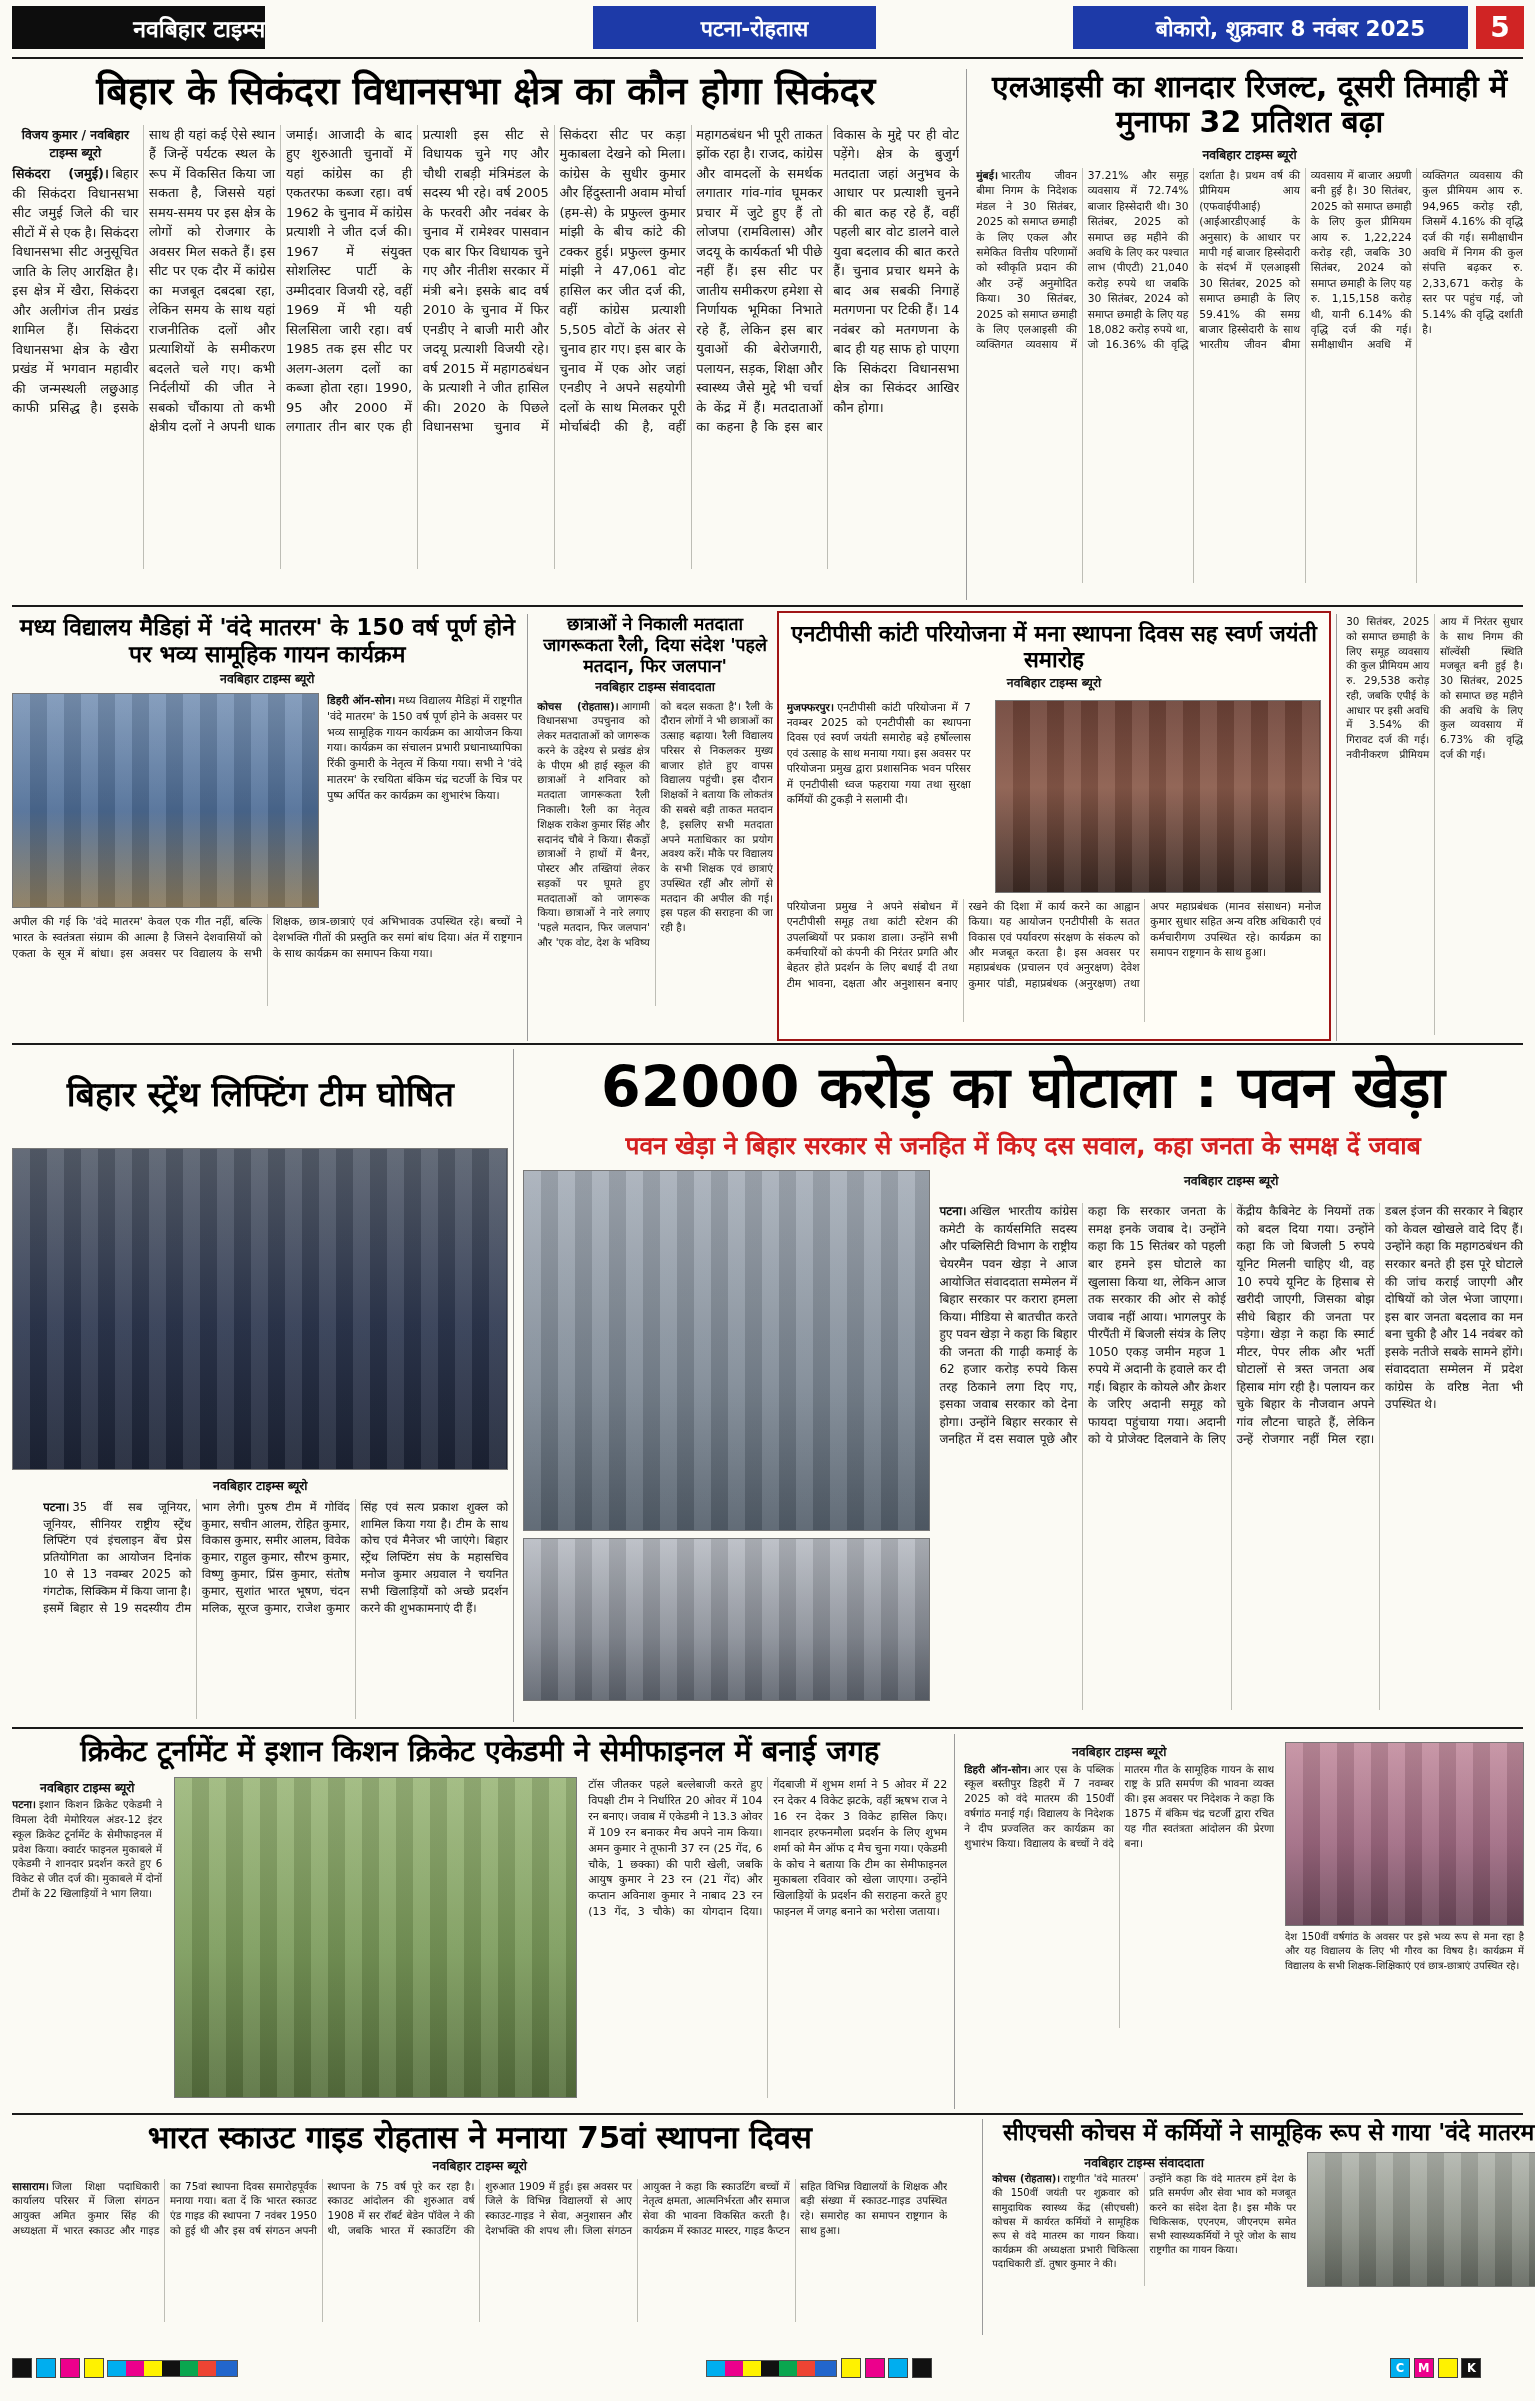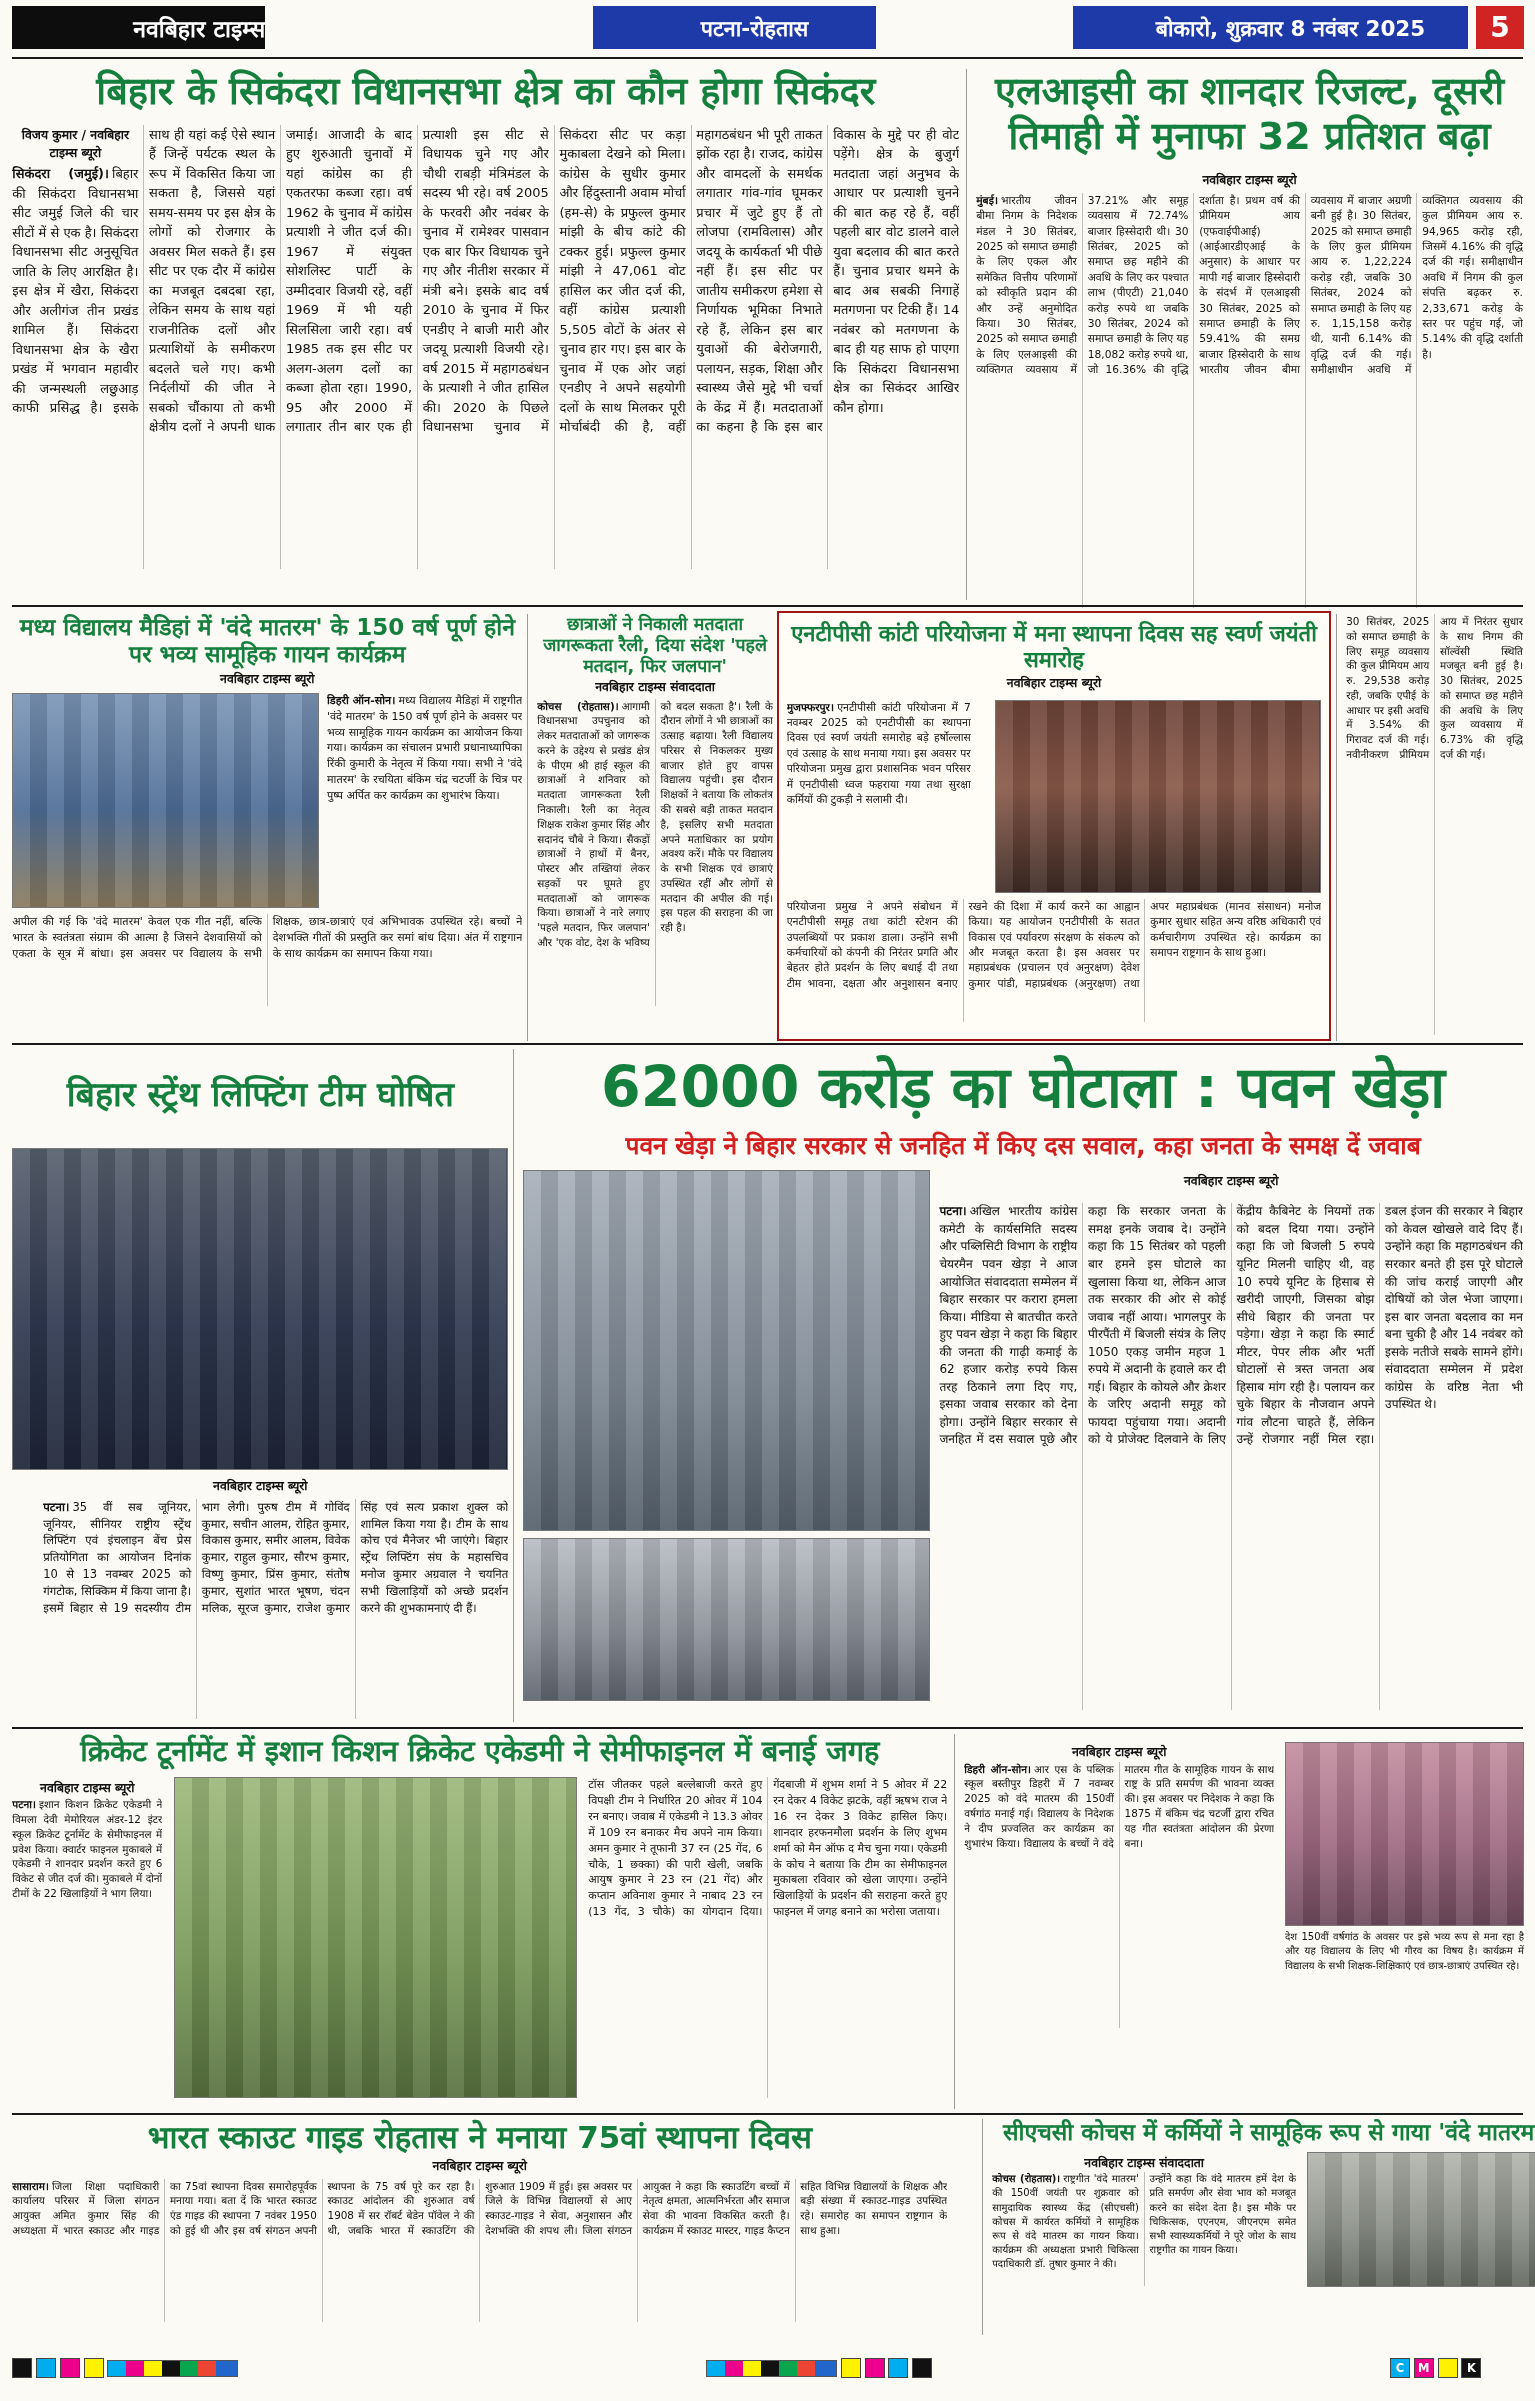--- a/index.html
+++ b/index.html
@@ -9,21 +9,21 @@
   .abs { position:absolute; }
 
   
   .hbox { display:flex; align-items:center; justify-content:center; color:#fff; font-weight:bold; }
   .masthead { background:#0d0d0d; font-size:23px;justify-content:flex-end; }
   .bluebox { background:#1d3aa8; font-size:21.5px;padding-left:40px; }
   .pagenum { background:#d02424; font-size:28px; }
   .hrule { background:#1a1a1a; }
 
   
-  .headline { font-weight:bold; color:#15803d; text-align:center; line-height:1.18; }
+  .headline { font-weight:bold; color:#000000; text-align:center; line-height:1.18; }
   .byline { font-weight:bold; text-align:center; font-size:12.3px; padding:1.5px 0; }
   .dateline { font-weight:bold; margin-right:3.1px; }
   .subhead-red { color:#d41f1f; font-weight:bold; text-align:center; line-height:1.25; }
   .body-cols { text-align:justify; column-gap:10.7px; column-rule:0.8px solid #bdbdb5; overflow:hidden; }
   .body-cols p { margin-bottom:4.6px; }
   .c2{column-count:2}.c3{column-count:3}.c4{column-count:4}.c5{column-count:5}.c6{column-count:6}.c7{column-count:7}
   .t13{font-size:10px;line-height:1.42}.t135{font-size:10.4px;line-height:1.42}.t14{font-size:10.7px;line-height:1.44}
   .t145{font-size:11px;line-height:1.44}.t15{font-size:11.5px;line-height:1.46}.t155{font-size:12px;line-height:1.46}
   .t17{font-size:13px;line-height:1.5}
   .sep-left { border-left:0.8px solid #9a9a9a; padding-left:9.2px; }
@@ -72,21 +72,21 @@
 
   <div class="abs" style="left:12.3px;top:69px;width:947px;height:531px;">
     <div class="headline" style="font-size:38px;margin-bottom:10.7px;">बिहार के सिकंदरा विधानसभा क्षेत्र का कौन होगा सिकंदर</div>
     <div class="body-cols c7 t17" style="height:444px;">
       <div class="byline">विजय कुमार / नवबिहार टाइम्स ब्यूरो</div>
       <p><strong class="dateline">सिकंदरा (जमुई)।</strong><span>बिहार की सिकंदरा विधानसभा सीट जमुई जिले की चार सीटों में से एक है। सिकंदरा विधानसभा सीट अनुसूचित जाति के लिए आरक्षित है। इस क्षेत्र में खैरा, सिकंदरा और अलीगंज तीन प्रखंड शामिल हैं। सिकंदरा विधानसभा क्षेत्र के खैरा प्रखंड में भगवान महावीर की जन्मस्थली लछुआड़ काफी प्रसिद्ध है। इसके साथ ही यहां कई ऐसे स्थान हैं जिन्हें पर्यटक स्थल के रूप में विकसित किया जा सकता है, जिससे यहां समय-समय पर इस क्षेत्र के लोगों को रोजगार के अवसर मिल सकते हैं। इस सीट पर एक दौर में कांग्रेस का मजबूत दबदबा रहा, लेकिन समय के साथ यहां राजनीतिक दलों और प्रत्याशियों के समीकरण बदलते चले गए। कभी निर्दलीयों की जीत ने सबको चौंकाया तो कभी क्षेत्रीय दलों ने अपनी धाक जमाई। आजादी के बाद हुए शुरुआती चुनावों में यहां कांग्रेस का ही एकतरफा कब्जा रहा। वर्ष 1962 के चुनाव में कांग्रेस प्रत्याशी ने जीत दर्ज की। 1967 में संयुक्त सोशलिस्ट पार्टी के उम्मीदवार विजयी रहे, वहीं 1969 में भी यही सिलसिला जारी रहा। वर्ष 1985 तक इस सीट पर अलग-अलग दलों का कब्जा होता रहा। 1990, 95 और 2000 में लगातार तीन बार एक ही प्रत्याशी इस सीट से विधायक चुने गए और चौथी राबड़ी मंत्रिमंडल के सदस्य भी रहे। वर्ष 2005 के फरवरी और नवंबर के चुनाव में रामेश्वर पासवान एक बार फिर विधायक चुने गए और नीतीश सरकार में मंत्री बने। इसके बाद वर्ष 2010 के चुनाव में फिर एनडीए ने बाजी मारी और जदयू प्रत्याशी विजयी रहे। वर्ष 2015 में महागठबंधन के प्रत्याशी ने जीत हासिल की। 2020 के पिछले विधानसभा चुनाव में सिकंदरा सीट पर कड़ा मुकाबला देखने को मिला। कांग्रेस के सुधीर कुमार और हिंदुस्तानी अवाम मोर्चा (हम-से) के प्रफुल्ल कुमार मांझी के बीच कांटे की टक्कर हुई। प्रफुल्ल कुमार मांझी ने 47,061 वोट हासिल कर जीत दर्ज की, वहीं कांग्रेस प्रत्याशी 5,505 वोटों के अंतर से चुनाव हार गए। इस बार के चुनाव में एक ओर जहां एनडीए ने अपने सहयोगी दलों के साथ मिलकर पूरी मोर्चाबंदी की है, वहीं महागठबंधन भी पूरी ताकत झोंक रहा है। राजद, कांग्रेस और वामदलों के समर्थक लगातार गांव-गांव घूमकर प्रचार में जुटे हुए हैं तो लोजपा (रामविलास) और जदयू के कार्यकर्ता भी पीछे नहीं हैं। इस सीट पर जातीय समीकरण हमेशा से निर्णायक भूमिका निभाते रहे हैं, लेकिन इस बार युवाओं की बेरोजगारी, पलायन, सड़क, शिक्षा और स्वास्थ्य जैसे मुद्दे भी चर्चा के केंद्र में हैं। मतदाताओं का कहना है कि इस बार विकास के मुद्दे पर ही वोट पड़ेंगे। क्षेत्र के बुजुर्ग मतदाता जहां अनुभव के आधार पर प्रत्याशी चुनने की बात कह रहे हैं, वहीं पहली बार वोट डालने वाले युवा बदलाव की बात करते हैं। चुनाव प्रचार थमने के बाद अब सबकी निगाहें मतगणना पर टिकी हैं। 14 नवंबर को मतगणना के बाद ही यह साफ हो पाएगा कि सिकंदरा विधानसभा क्षेत्र का सिकंदर आखिर कौन होगा।</span></p>
     </div>
   </div>
 
   <div class="abs sep-left" style="left:966px;top:69px;width:557px;height:531px;">
-    <div class="headline" style="font-size:38px;margin-bottom:11px;">एलआइसी का शानदार रिजल्ट, दूसरी तिमाही में मुनाफा 32 प्रतिशत बढ़ा</div>
+    <div class="headline" style="font-size:30px;margin-bottom:5px;">एलआइसी का शानदार रिजल्ट, दूसरी तिमाही में मुनाफा 32 प्रतिशत बढ़ा</div>
     <div class="byline">नवबिहार टाइम्स ब्यूरो</div>
     <div class="body-cols c5 t14" style="height:415px;margin-top:3.1px;">
       <p><strong class="dateline">मुंबई।</strong><span>भारतीय जीवन बीमा निगम के निदेशक मंडल ने 30 सितंबर, 2025 को समाप्त छमाही के लिए एकल और समेकित वित्तीय परिणामों को स्वीकृति प्रदान की और उन्हें अनुमोदित किया। 30 सितंबर, 2025 को समाप्त छमाही के लिए एलआइसी की व्यक्तिगत व्यवसाय में 37.21% और समूह व्यवसाय में 72.74% बाजार हिस्सेदारी थी। 30 सितंबर, 2025 को समाप्त छह महीने की अवधि के लिए कर पश्चात लाभ (पीएटी) 21,040 करोड़ रुपये था जबकि 30 सितंबर, 2024 को समाप्त छमाही के लिए यह 18,082 करोड़ रुपये था, जो 16.36% की वृद्धि दर्शाता है। प्रथम वर्ष की प्रीमियम आय (एफवाईपीआई) (आईआरडीएआई के अनुसार) के आधार पर मापी गई बाजार हिस्सेदारी के संदर्भ में एलआइसी 30 सितंबर, 2025 को समाप्त छमाही के लिए 59.41% की समग्र बाजार हिस्सेदारी के साथ भारतीय जीवन बीमा व्यवसाय में बाजार अग्रणी बनी हुई है। 30 सितंबर, 2025 को समाप्त छमाही के लिए कुल प्रीमियम आय रु. 1,22,224 करोड़ रही, जबकि 30 सितंबर, 2024 को समाप्त छमाही के लिए यह रु. 1,15,158 करोड़ थी, यानी 6.14% की वृद्धि दर्ज की गई। समीक्षाधीन अवधि में व्यक्तिगत व्यवसाय की कुल प्रीमियम आय रु. 94,965 करोड़ रही, जिसमें 4.16% की वृद्धि दर्ज की गई। समीक्षाधीन अवधि में निगम की कुल संपत्ति बढ़कर रु. 2,33,671 करोड़ के स्तर पर पहुंच गई, जो 5.14% की वृद्धि दर्शाती है।</span></p>
     </div>
   </div>
 
   <div class="abs hrule" style="left:12.3px;top:605px;width:1511px;height:1.5px;"></div>
 
   <div class="abs" style="left:12.3px;top:614px;width:510px;height:427px;">
     <div class="headline" style="font-size:23px;">मध्य विद्यालय मैडिहां में 'वंदे मातरम' के 150 वर्ष पूर्ण होने पर भव्य सामूहिक गायन कार्यक्रम</div>

